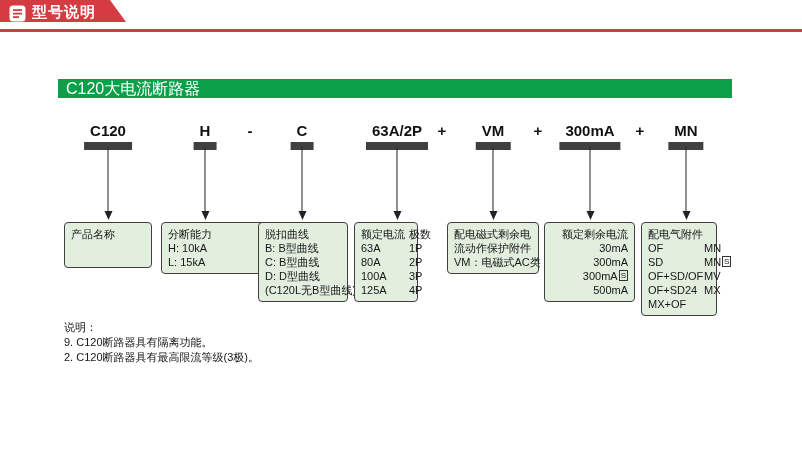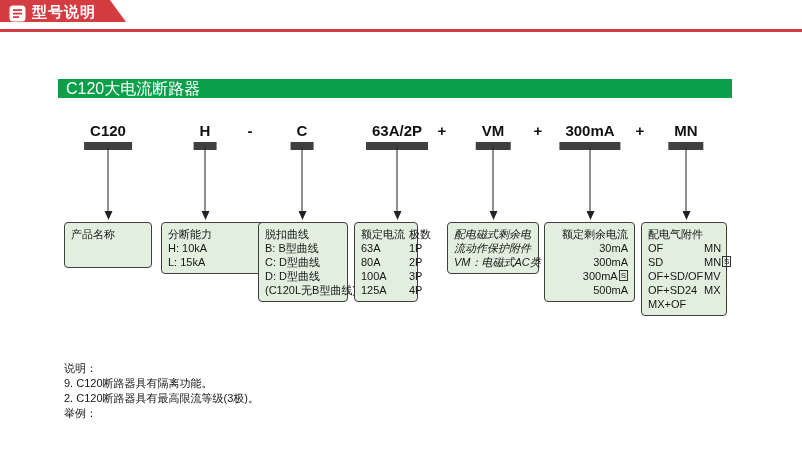--- a/index.html
+++ b/index.html
@@ -44,21 +44,21 @@
   .abox .wrap { white-space:normal; }
   .tbl-row { display:flex; }
   .tbl-row .c1 { width:48px; flex:0 0 auto; white-space:nowrap; }
   .tbl-row .c2 { flex:1; white-space:nowrap; }
   .acc-row .c1 { width:56px; }
   .badge {
     display:inline-block; border:1px solid #333; font-size:8px; line-height:9px;
     padding:0 1px; margin-left:1px; vertical-align:2px;
   }
   
-  .notes { position:absolute; left:64px; top:320px; font-size:11px; line-height:15px; color:#161616;margin-top:41px; }
+  .notes { position:absolute; left:64px; top:320px; font-size:11px; line-height:15px; color:#161616; }
   .notes div { white-space:nowrap; }
 </style>
 </head>
 <body>
 
 <div class="page">
 
   <div class="header">
     <div class="header-line"></div>
     <div class="banner">
@@ -100,21 +100,21 @@
 
   <div class="abox" style="left:161px; width:108px;">
     <div class="ln">分断能力</div>
     <div class="ln">H: 10kA</div>
     <div class="ln">L: 15kA</div>
   </div>
 
   <div class="abox" style="left:258px; width:90px;">
     <div class="ln">脱扣曲线</div>
     <div class="ln">B: B型曲线</div>
-    <div class="ln">C: D型曲线</div>
+    <div class="ln">C: B型曲线</div>
     <div class="ln">D: D型曲线</div>
     <div class="ln">(C120L无B型曲线)</div>
   </div>
 
   <div class="abox" style="left:354px; width:64px;">
     <div class="tbl-row">
       <span class="c1">额定电流</span>
       <span class="c2">极数</span>
     </div>
     <div class="tbl-row">
@@ -128,34 +128,34 @@
     <div class="tbl-row">
       <span class="c1">100A</span>
       <span class="c2">3P</span>
     </div>
     <div class="tbl-row">
       <span class="c1">125A</span>
       <span class="c2">4P</span>
     </div>
   </div>
 
-  <div class="abox" style="left:447px; width:92px;font-style:italic;">
+  <div class="abox" style="left:447px; width:92px;">
     <div class="wrap">配电磁式剩余电流动作保护附件</div>
     <div class="ln">VM：电磁式AC类</div>
   </div>
 
   <div class="abox" style="left:544px; width:91px;text-align:right;">
     <div class="ln">额定剩余电流</div>
     <div class="ln">30mA</div>
     <div class="ln">300mA</div>
     <div class="ln"><span>300mA</span><span class="badge">S</span></div>
     <div class="ln">500mA</div>
   </div>
 
-  <div class="abox" style="left:641px; width:86px;">
+  <div class="abox" style="left:641px; width:76px;">
     <div class="ln">配电气附件</div>
     <div class="tbl-row acc-row">
       <span class="c1">OF</span>
       <span class="c2">MN</span>
     </div>
     <div class="tbl-row acc-row">
       <span class="c1">SD</span>
       <span class="c2"><span>MN</span><span class="badge">S</span></span>
     </div>
     <div class="tbl-row acc-row">
@@ -169,16 +169,15 @@
     <div class="tbl-row acc-row">
       <span class="c1">MX+OF</span>
       <span class="c2"></span>
     </div>
   </div>
 
   <div class="notes">
     <div>说明：</div>
     <div>9. C120断路器具有隔离功能。</div>
     <div>2. C120断路器具有最高限流等级(3极)。</div>
-    <div>举例：</div>
   </div>
 
 </div>
 
 </body></html>

